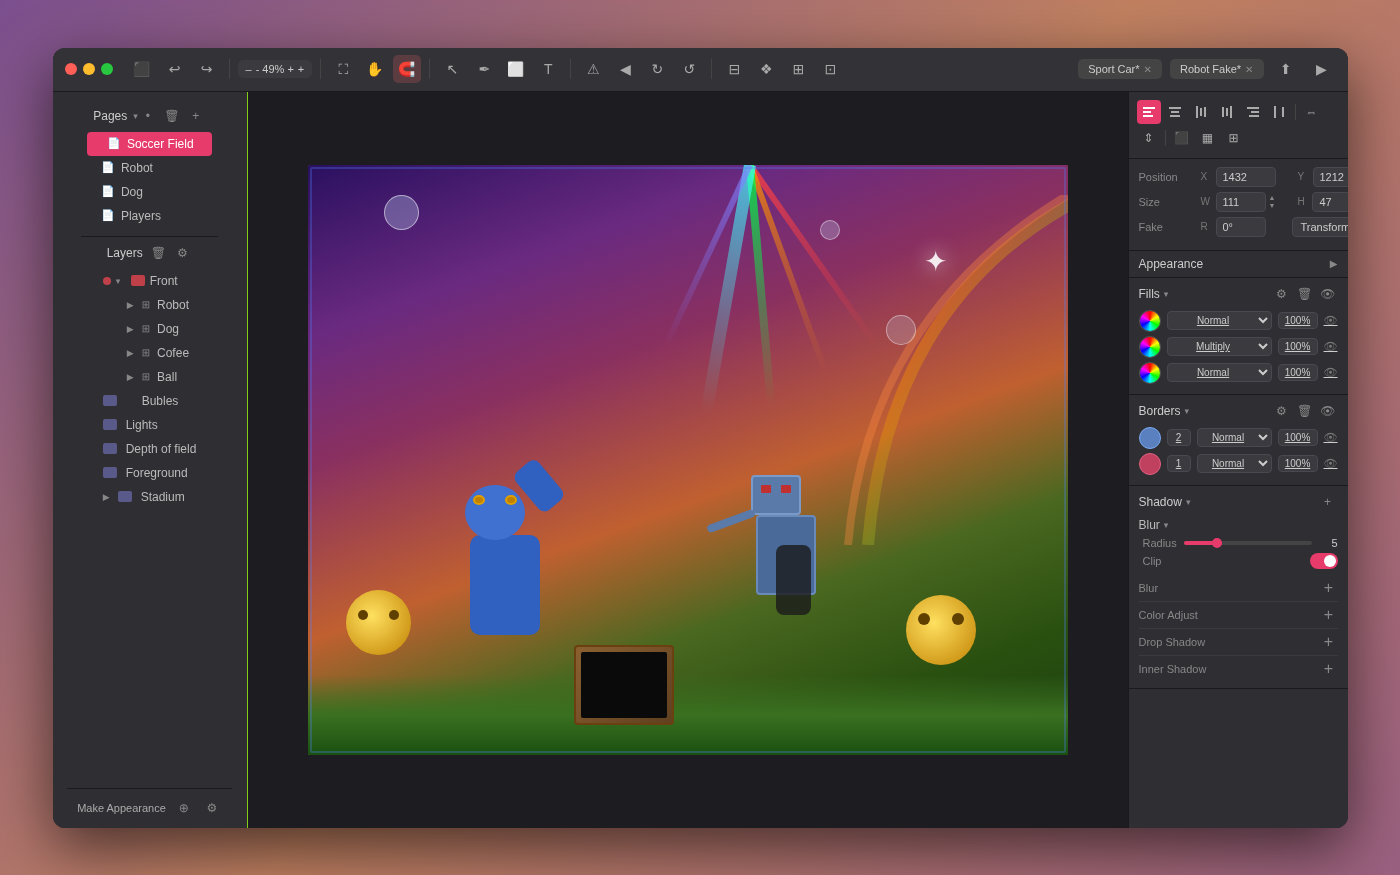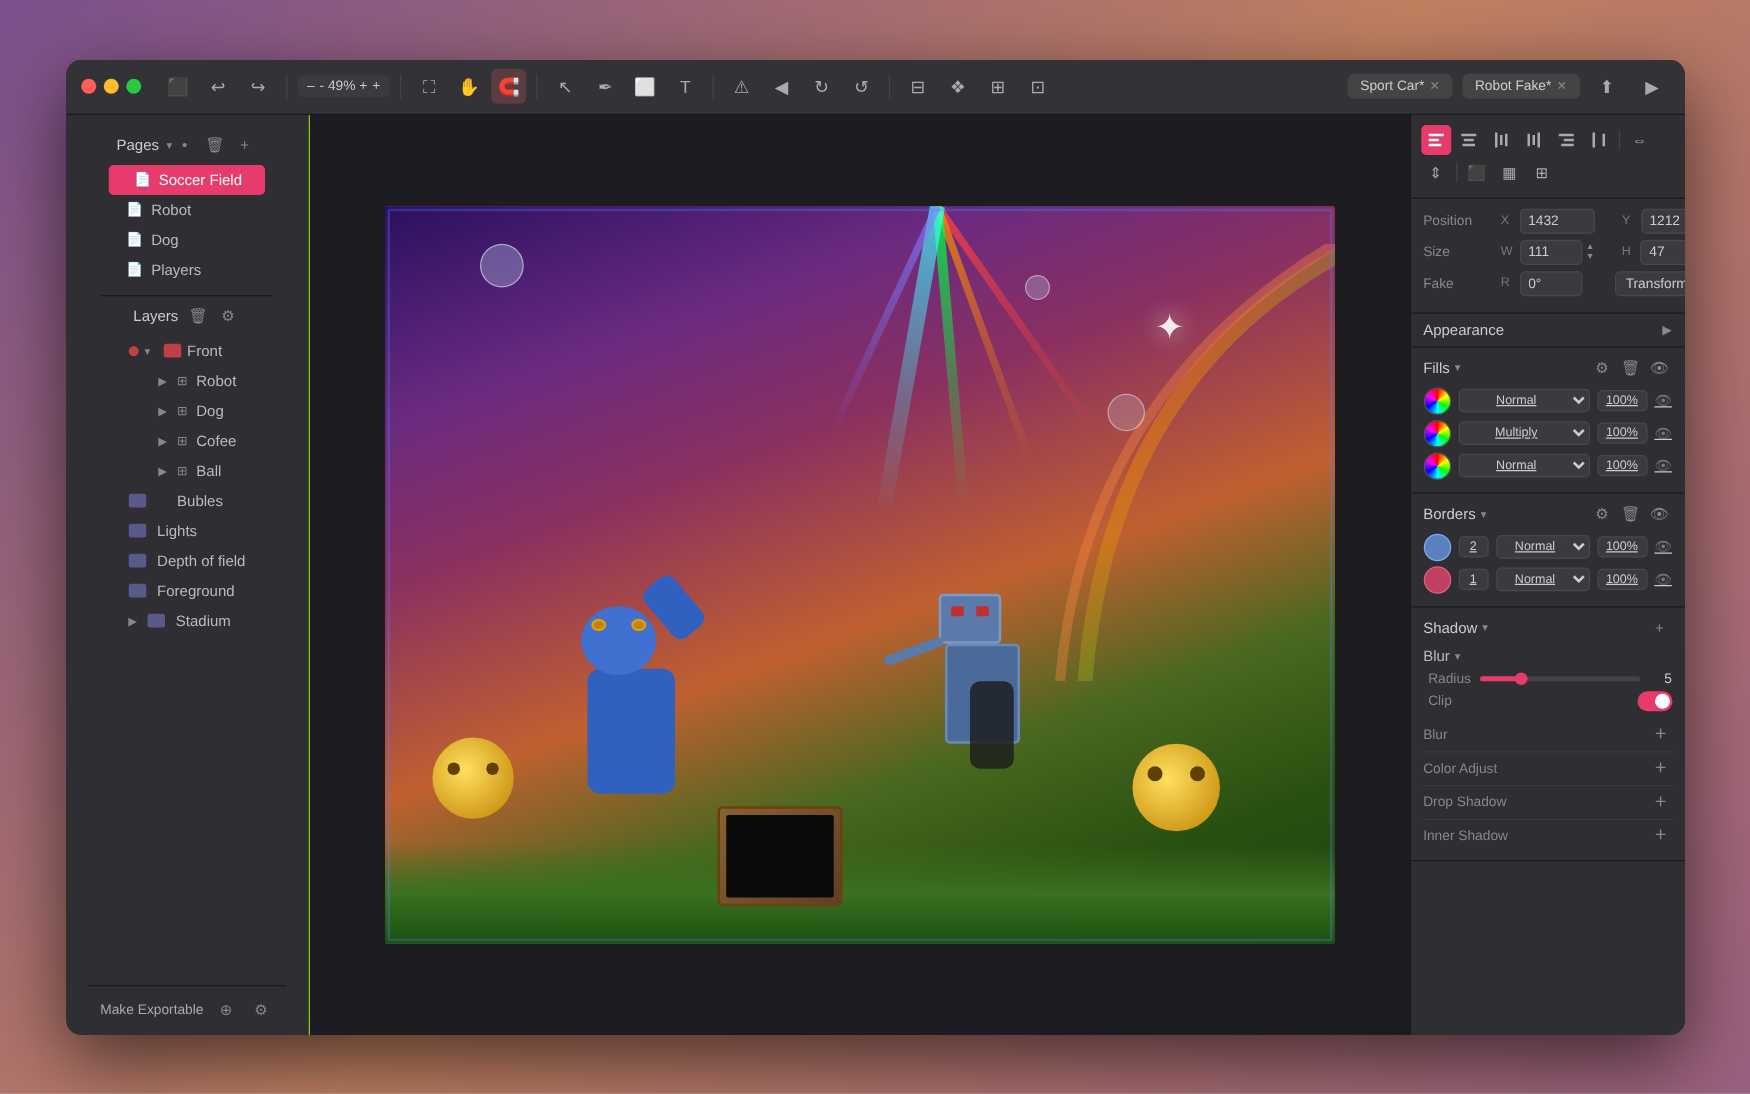--- a/index.html
+++ b/index.html
@@ -665,21 +665,21 @@
         </div>
 
         <div class="layer-item">
           <span class="layer-chevron">▶</span>
           <div class="layer-folder-icon"></div>
           <span style="margin-left:4px">Stadium</span>
         </div>
       </div>
 
       <div class="left-panel-bottom">
-        <span class="make-exportable-label">Make Exportable</span>
+        <span class="make-exportable-label">Make Appearance</span>
         <div class="icon-btn">⊕</div>
         <div class="icon-btn">⚙</div>
       </div>
     </div>
 
     <div class="canvas-area">
       <div class="canvas-content">
         <div class="canvas-scene">
 
           <div style="position:absolute;inset:0;background:linear-gradient(160deg,#2a1060 0%,#6a2a80 20%,#8a3060 35%,#c06030 55%,#4a6820 70%,#2a5010 85%,#1a4010 100%);"></div>

